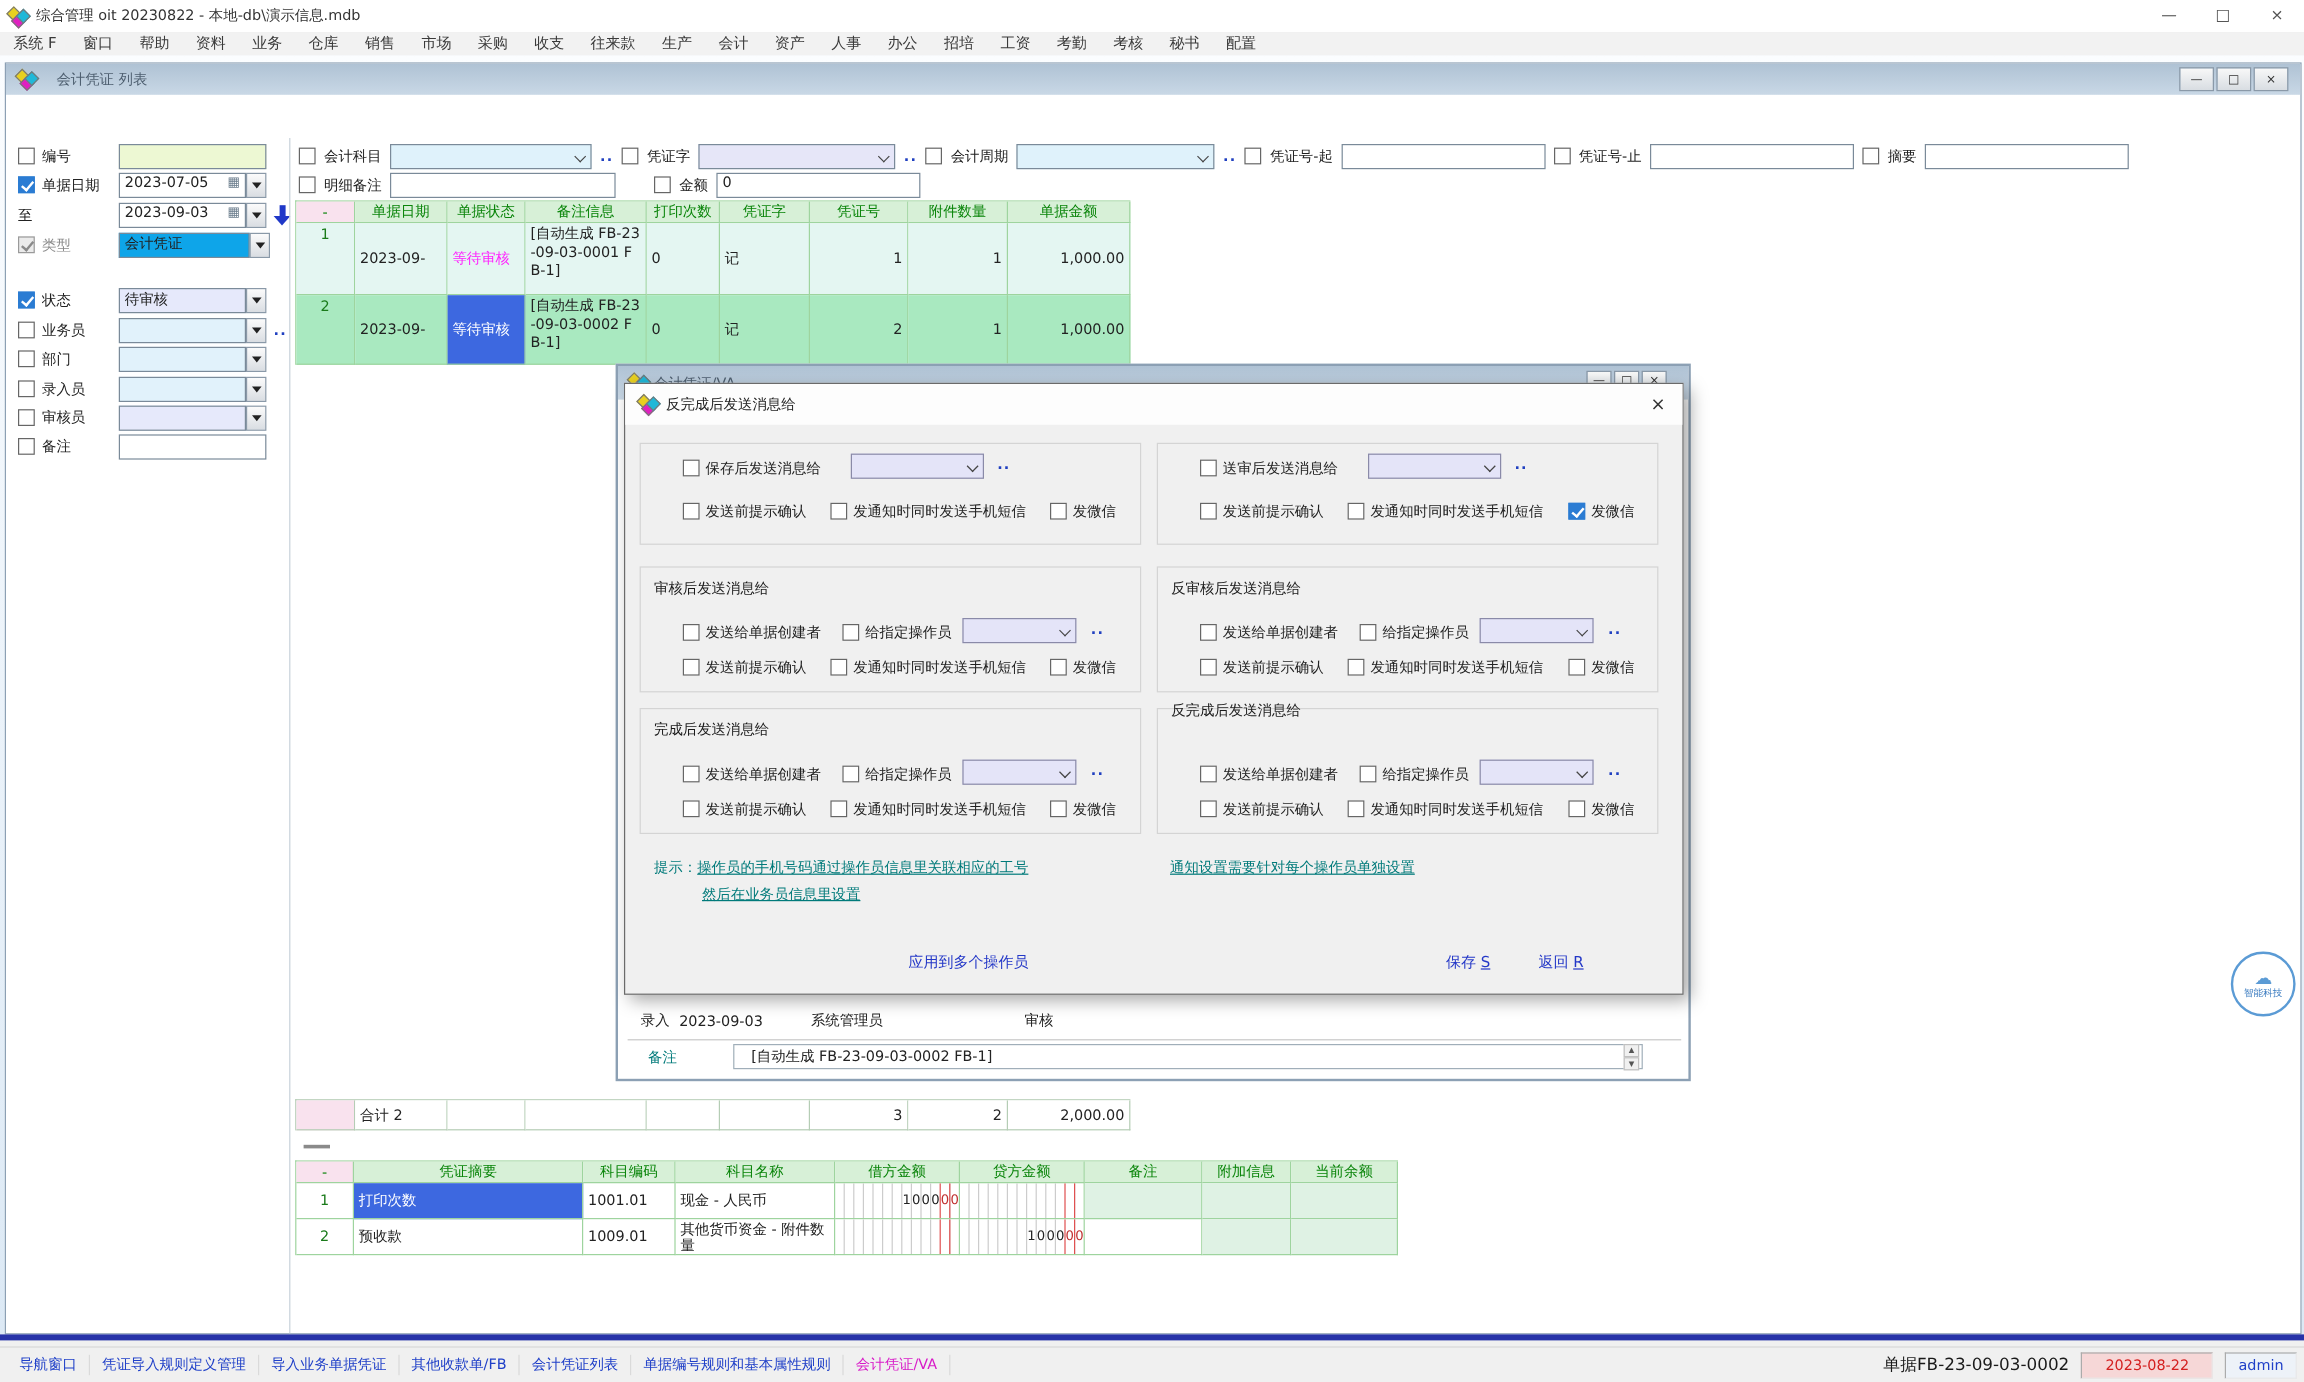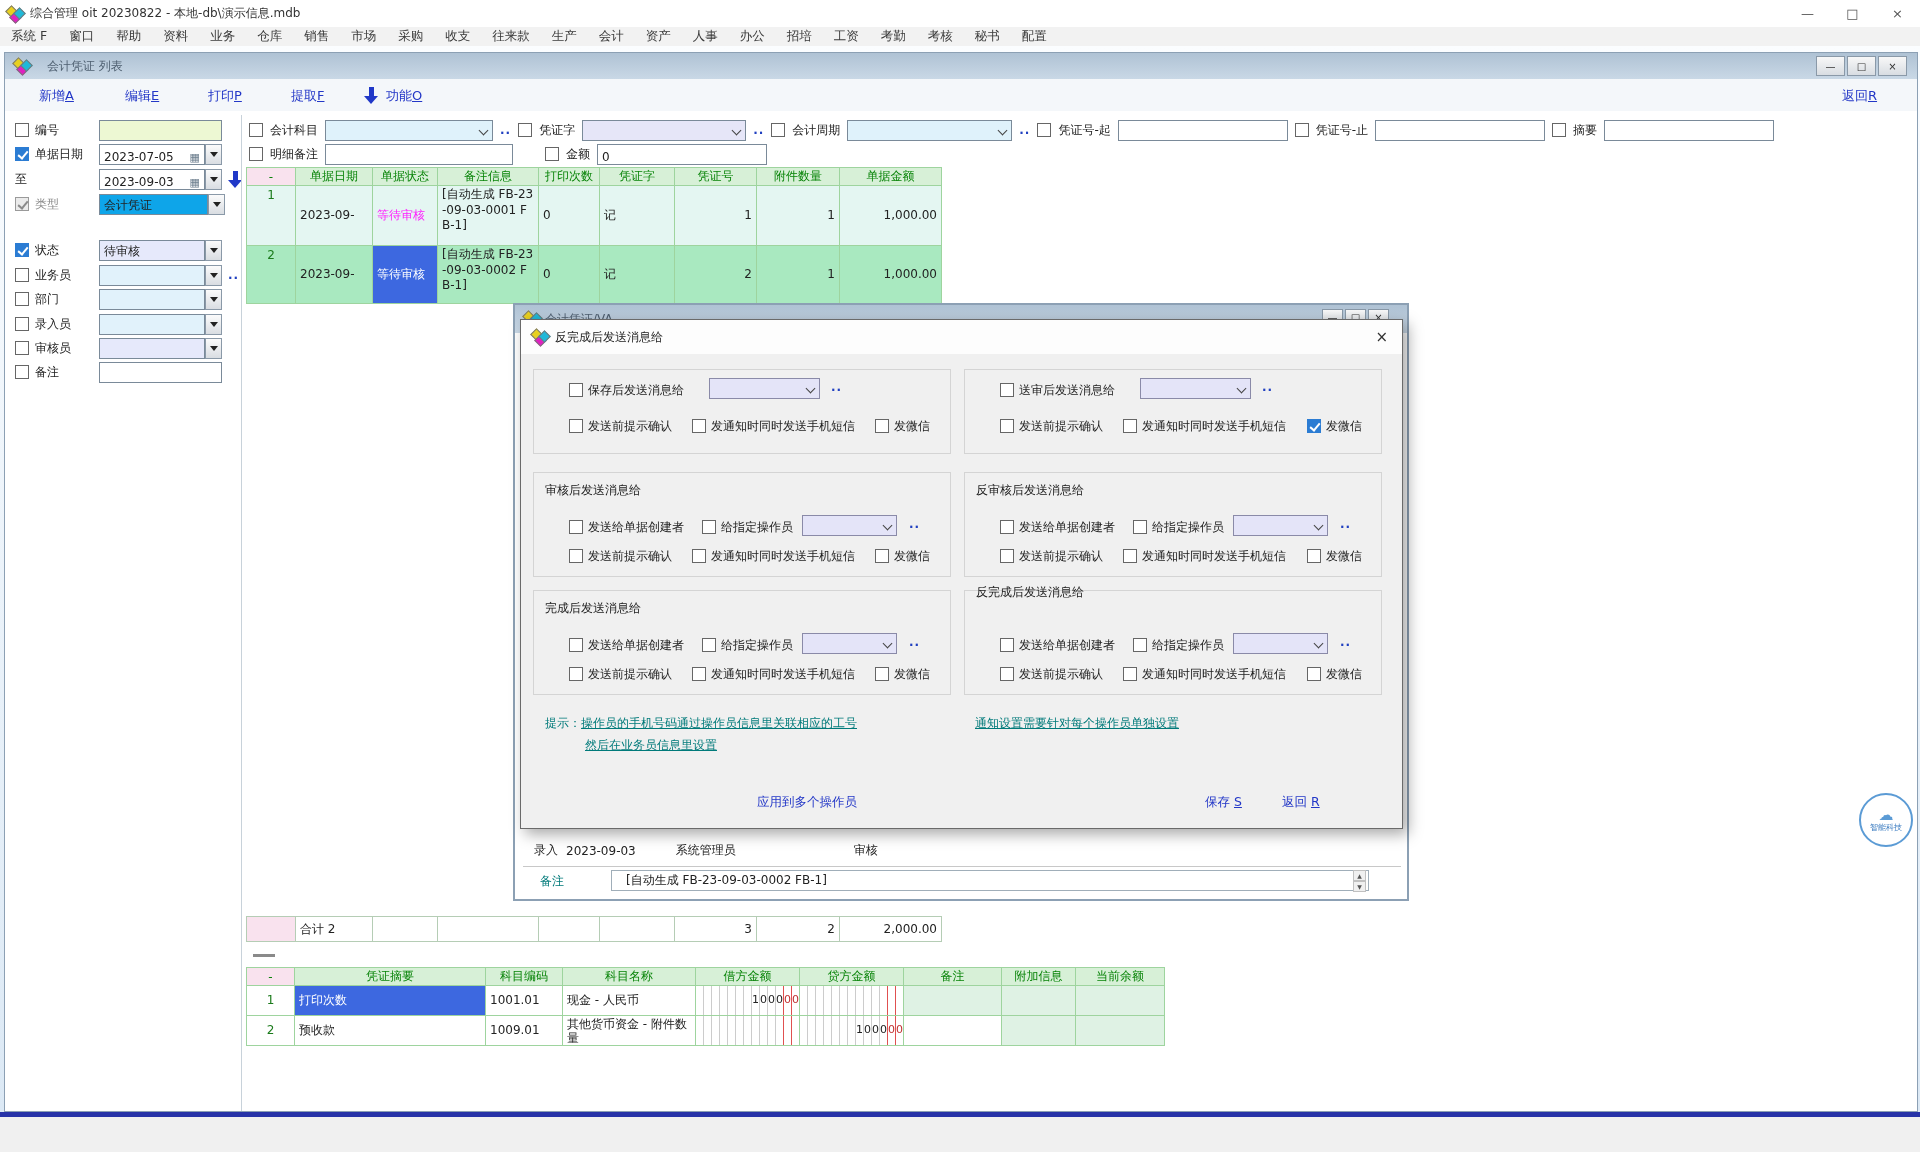--- a/index.html
+++ b/index.html
@@ -29,21 +29,21 @@
   .appico .d3{left:9px;top:3px;background:#20B8D8;border:1px solid #777}
   .bluearrow{position:relative;width:15px;height:17px;display:inline-block;flex:none}
   .bluearrow::before{content:"";position:absolute;left:5px;top:0;width:5px;height:9px;background:#2038C8}
   .bluearrow::after{content:"";position:absolute;left:0;top:9px;border-left:7px solid transparent;border-right:7px solid transparent;border-top:8px solid #2038C8}
   
   .cb{position:relative;display:inline-block;width:14px;height:14px;box-sizing:border-box;border:1px solid #666;background:#fff;flex:none;font-style:normal}
   .cb.on{background:#2B7CD3;border-color:#2B7CD3}
   .cb.on::after{content:"";position:absolute;left:4px;top:1px;width:4px;height:8px;border:solid #fff;border-width:0 2px 2px 0;transform:rotate(40deg)}
   .cb.dis{background:#EBEBEB;border-color:#9A9A9A}
   .cb.dis::after{content:"";position:absolute;left:4px;top:1px;width:4px;height:8px;border:solid #8A8A8A;border-width:0 2px 2px 0;transform:rotate(40deg)}
-  .fld{box-sizing:border-box;height:21px;border:1px solid #7A8A99;background:#fff;display:inline-flex;align-items:flex-end;padding:0 4px;overflow:hidden;white-space:nowrap}
+  .fld{box-sizing:border-box;height:21px;border:1px solid #7A8A99;background:#fff;display:inline-flex;align-items:flex-start;padding:0 4px;overflow:hidden;white-space:nowrap}
   .fld b{font-weight:normal}
   .combo{position:relative;padding-right:16px}
   .chev{position:absolute;right:5px;top:6px;width:6px;height:6px;border-right:1.6px solid #444;border-bottom:1.6px solid #444;transform:rotate(45deg)}
   .btn3d{box-sizing:border-box;width:17px;height:21px;border:1px solid #8A99A8;background:linear-gradient(#FBFBFB,#D9DDE2);display:inline-flex;align-items:center;justify-content:center;flex:none}
   .tri{width:0;height:0;border-left:4px solid transparent;border-right:4px solid transparent;border-top:5px solid #222}
   .dots{color:#2040C0;font-weight:bold;letter-spacing:1px}
   .calico{margin-left:auto;color:#6A7C8C;font-style:normal;font-size:11px}
   .lrow{position:absolute;left:10px;display:flex;align-items:center;gap:6px;height:22px}
   .lrow .lab{width:58px;overflow:hidden;white-space:nowrap}
   .lrow .lab2{width:78px}
@@ -163,29 +163,20 @@
             <i class="d3"></i>
           </span>
         <span class="t">会计凭证 列表</span>
         <span style="position:absolute;right:10px;top:3px;display:flex">
           <span class="cbtn">—</span>
           <span class="cbtn">□</span>
           <span class="cbtn">×</span>
         </span>
       </div>
 
-      <div class="toolbar">
-        <span class="tlink" style="left:34px"><span>新增</span><u>A</u></span>
-        <span class="tlink" style="left:120px"><span>编辑</span><u>E</u></span>
-        <span class="tlink" style="left:203px"><span>打印</span><u>P</u></span>
-        <span class="tlink" style="left:286px"><span>提取</span><u>F</u></span>
-        <span class="bluearrow" style="position:absolute;left:359px;top:8px"></span>
-        <span class="tlink" style="left:381px"><span>功能</span><u>O</u></span>
-        <span class="tlink" style="left:1837px"><span>返回</span><u>R</u></span>
-      </div>
 
       <div class="lrow" style="top:66px">
         <i class="cb"></i>
         <span class="lab">编号</span>
         <span class="fld" style="width:123px;background:#EDF8D3">
             <b></b>
           </span>
       </div>
       <div class="lrow" style="top:90px">
         <i class="cb on"></i>
@@ -680,13 +671,25 @@
 
       <div class="logo">
         <span class="cl">☁</span>
         <span class="tx">智能科技</span>
       </div>
     </div>
   </div>
 
   <div class="blueline"></div>
 
+  <div class="statusbar">
+    <span class="sbitem">导航窗口</span>
+    <span class="sbitem">凭证导入规则定义管理</span>
+    <span class="sbitem">导入业务单据凭证</span>
+    <span class="sbitem">其他收款单/FB</span>
+    <span class="sbitem">会计凭证列表</span>
+    <span class="sbitem">单据编号规则和基本属性规则</span>
+    <span class="sbitem sbactive">会计凭证/VA</span>
+    <span class="sbdoc">单据FB-23-09-03-0002</span>
+    <span class="sbbox sbdate" style="width:110px;justify-content:center">2023-08-22</span>
+    <span class="sbbox sbuser">admin</span>
+  </div>
 </div>
 
 </body></html>

